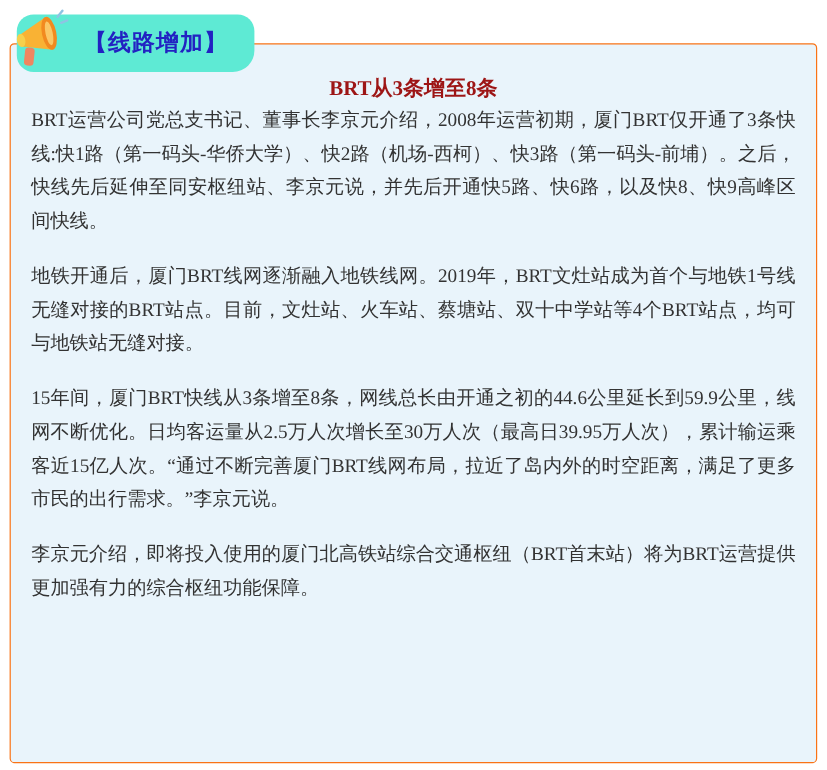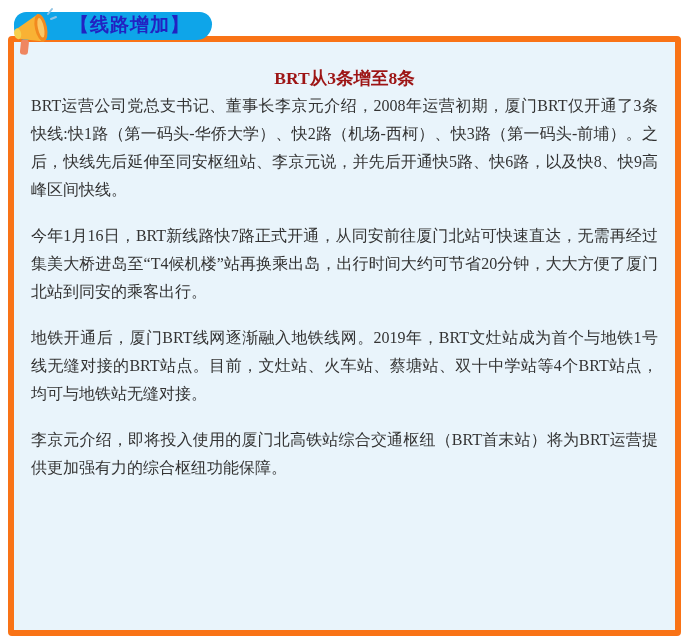--- a/index.html
+++ b/index.html
@@ -11,24 +11,24 @@
   }
   .page { position: relative; width: 689px; height: 642px; }
 
   
   .badge-wrap {
     position: absolute; left: 10px; top: 6px; z-index: 3;
     height: 46px;
   }
   .badge-pill {
     position: absolute; left: 4px; top: 6px;
-    height: 28px; min-width: 178px;
-    background: #0ea5e9;
+    height: 48px; min-width: 178px;
+    background: #5eead4;
     border-radius: 14px 14px 18px 14px;
-    display: flex; align-items: flex-start;
+    display: flex; align-items: center;
     padding: 0 22px 0 56px;
   }
   .badge-label {
     font-family: "Liberation Sans", "DejaVu Sans", sans-serif;
     font-weight: bold;
     font-size: 19px;
     color: #2222c2;
     letter-spacing: 1px;
     white-space: nowrap;
   }
@@ -36,21 +36,21 @@
     position: absolute; left: -6px; top: -2px;
     width: 54px; height: 54px;
   }
 
   
   .card {
     position: absolute;
     left: 8px; top: 36px;
     width: 673px; height: 600px;
     background: #e9f4fb;
-    border: 6px solid #f97316;
+    border: 1px solid #f97316;
     border-radius: 4px;
     padding: 22px 17px 0 17px;
     z-index: 1;
   }
   .title-line {
     text-align: center;
     font-weight: bold;
     font-size: 17.5px;
     line-height: 28px;
     font-family: "Liberation Serif", "DejaVu Serif", serif;
@@ -92,19 +92,19 @@
       <path d="M44 10 L48 5" stroke="#8fc3e3" stroke-width="2" fill="none" stroke-linecap="round"></path>
       <path d="M47 15 L52 13" stroke="#8fc3e3" stroke-width="2" fill="none" stroke-linecap="round"></path>
     </svg>
   </div>
 
   <div class="card">
     <div class="title-line title-1">BRT从3条增至8条</div>
 
     <div class="body-text">
       <p>BRT运营公司党总支书记、董事长李京元介绍，2008年运营初期，厦门BRT仅开通了3条快线:快1路（第一码头-华侨大学）、快2路（机场-西柯）、快3路（第一码头-前埔）。之后，快线先后延伸至同安枢纽站、李京元说，并先后开通快5路、快6路，以及快8、快9高峰区间快线。</p>
-      <p>今年1月16日，BRT新线路快7路正式开通，从同安前往厦门北站可快速直达，无需再经过集美大桥进岛至“T4候机楼”站再换乘出岛，出行时间大约可节省20分钟，大大方便了厦门北站到同安的乘客出行。</p>
       <p>地铁开通后，厦门BRT线网逐渐融入地铁线网。2019年，BRT文灶站成为首个与地铁1号线无缝对接的BRT站点。目前，文灶站、火车站、蔡塘站、双十中学站等4个BRT站点，均可与地铁站无缝对接。</p>
+      <p>15年间，厦门BRT快线从3条增至8条，网线总长由开通之初的44.6公里延长到59.9公里，线网不断优化。日均客运量从2.5万人次增长至30万人次（最高日39.95万人次），累计输运乘客近15亿人次。“通过不断完善厦门BRT线网布局，拉近了岛内外的时空距离，满足了更多市民的出行需求。”李京元说。</p>
       <p>李京元介绍，即将投入使用的厦门北高铁站综合交通枢纽（BRT首末站）将为BRT运营提供更加强有力的综合枢纽功能保障。</p>
     </div>
   </div>
 
 </div>
 
 </body></html>

